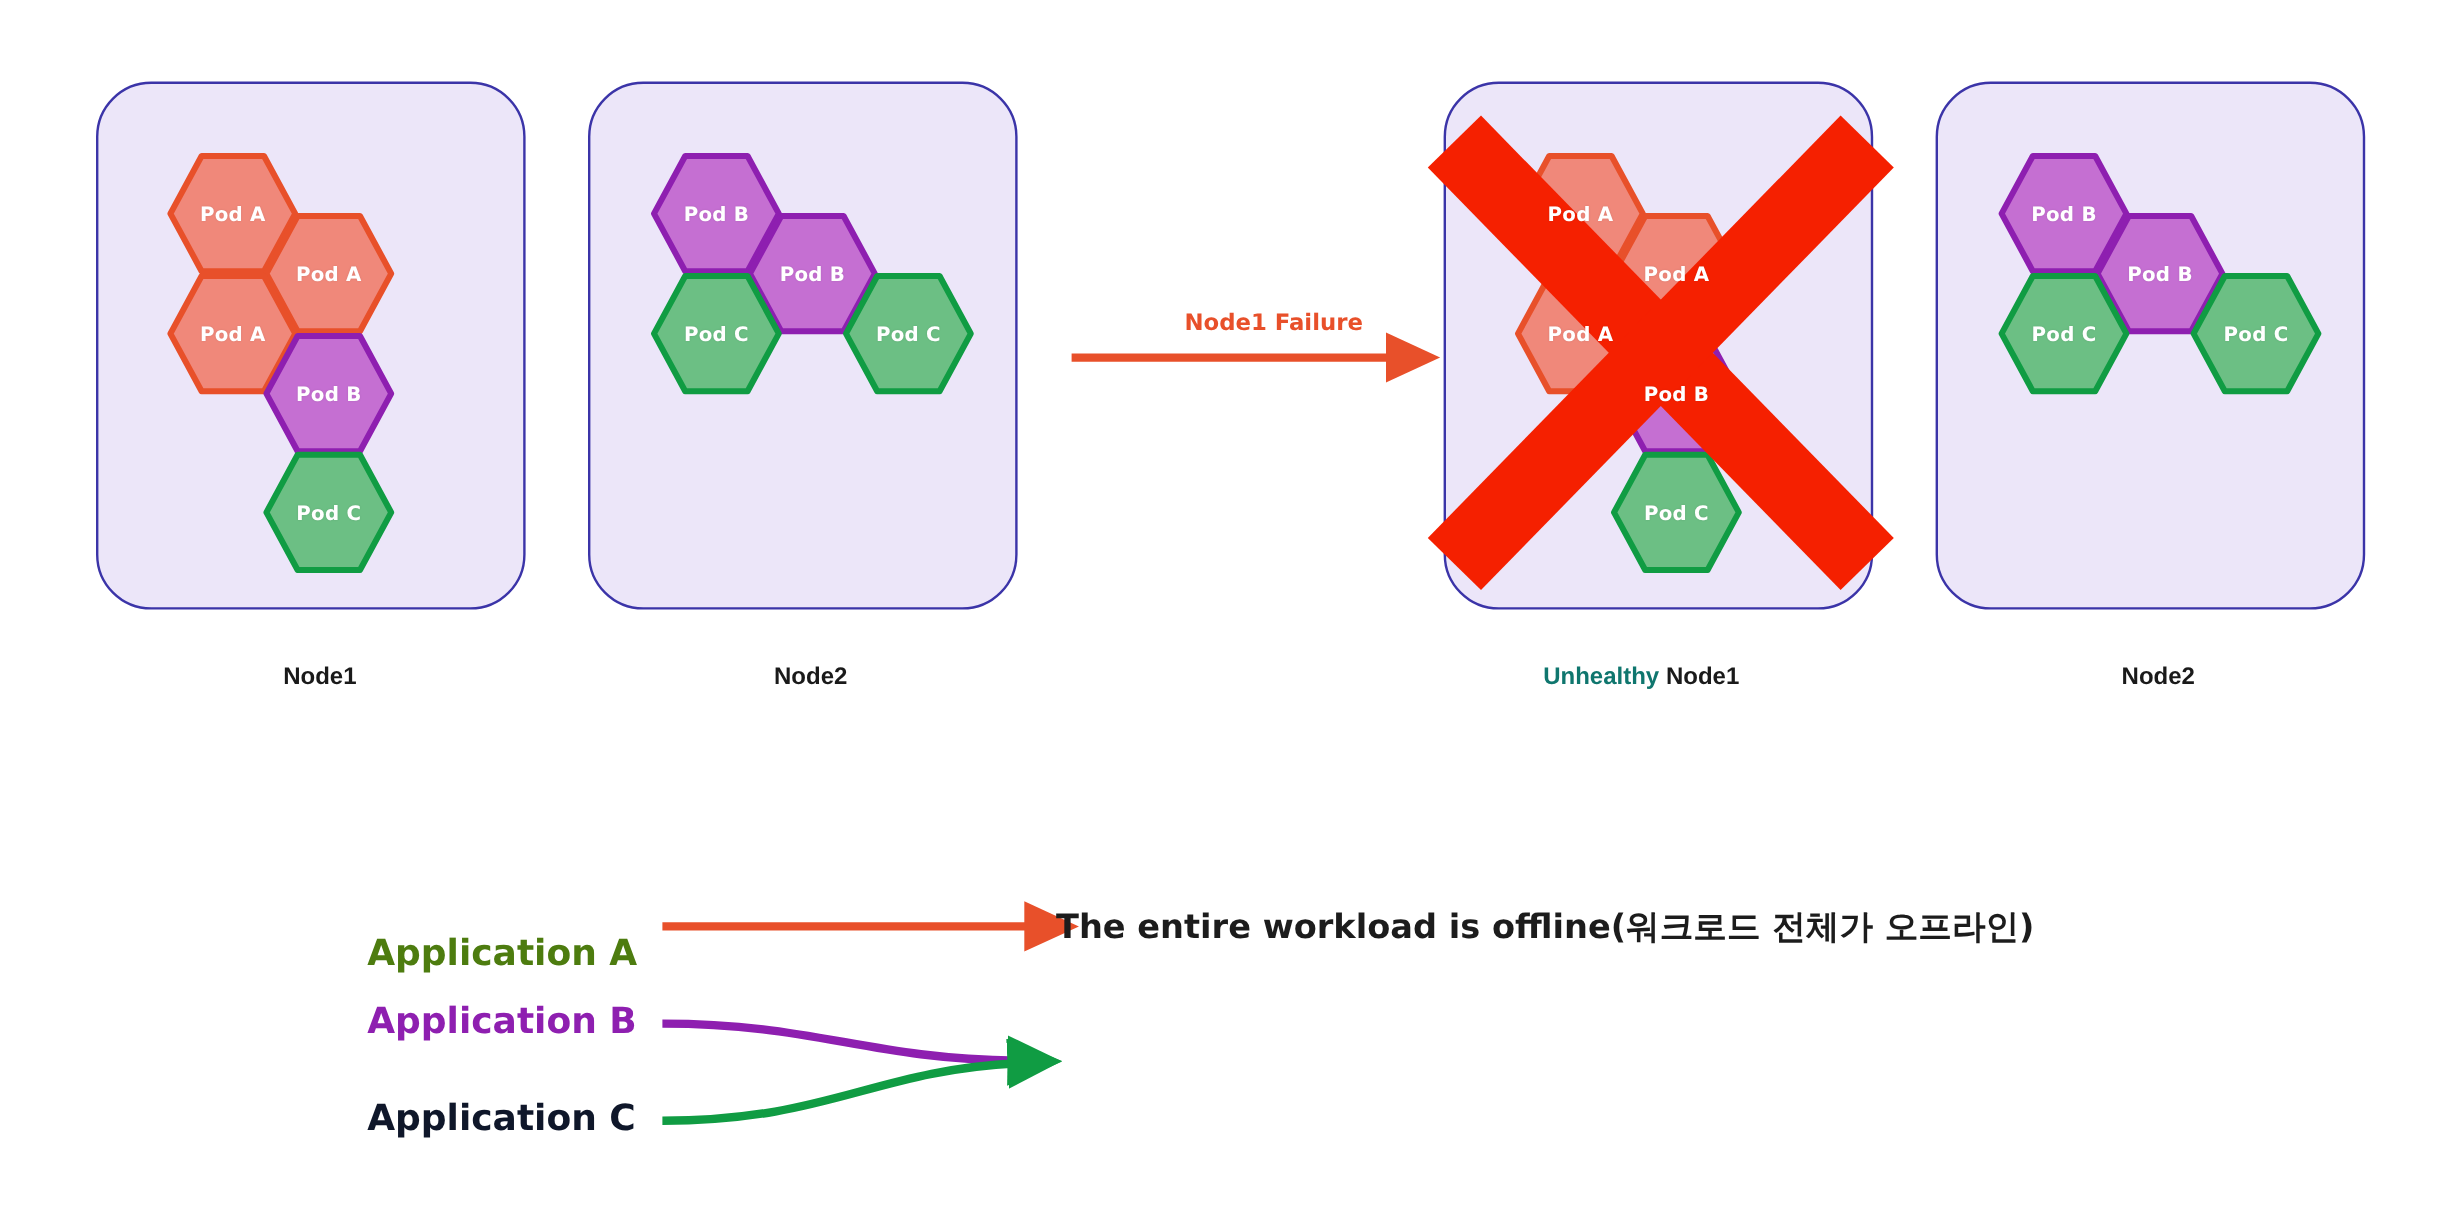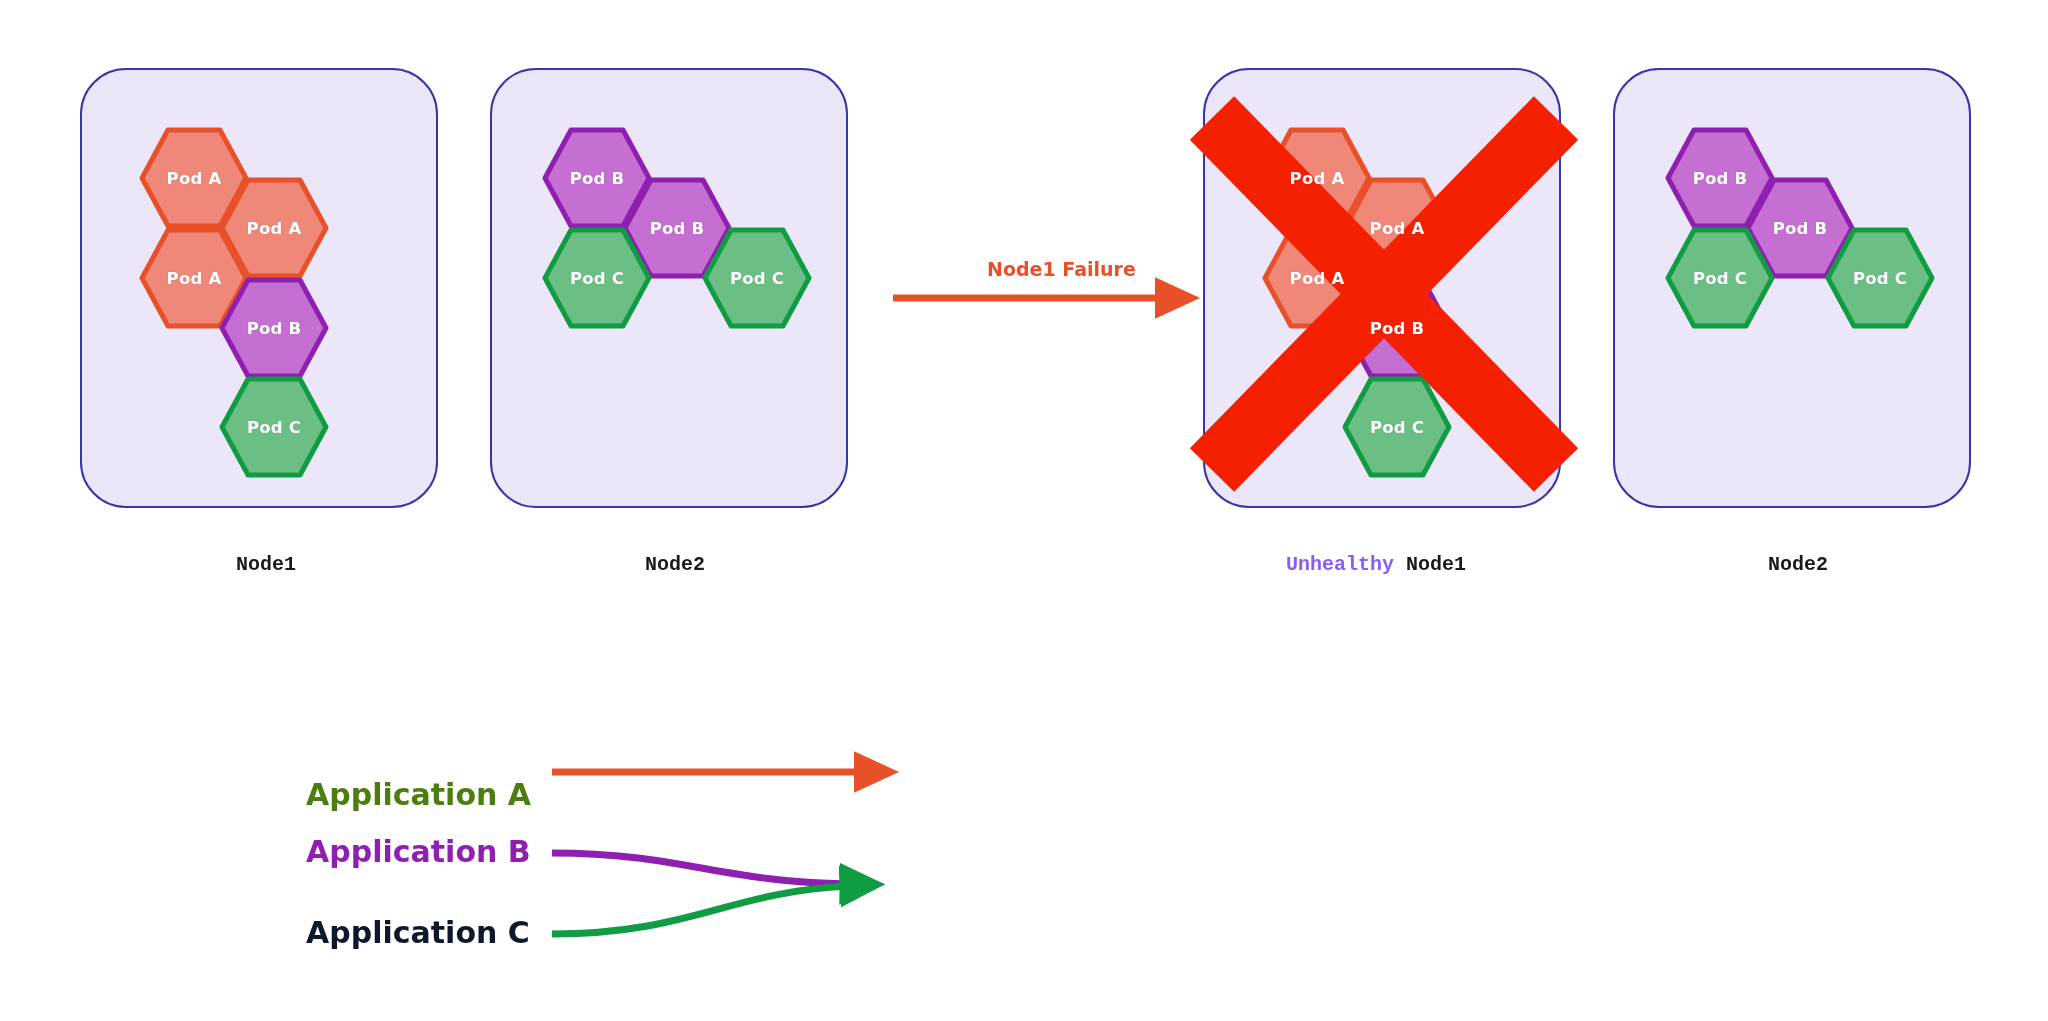--- a/index.html
+++ b/index.html
@@ -59,24 +59,24 @@
     font-family: "DejaVu Sans", "Liberation Sans", sans-serif;
   }
 
   
   .node-caption {
     position: absolute;
     font-size: 20px;
     font-weight: bold;
     color: #1a1a1a;
     white-space: nowrap;
-    font-family: Liberation Mono, monospace;
+    font-family: Liberation Sans, sans-serif;
   }
   .node-caption .unhealthy {
-    color: #8b5cf6;
+    color: #0f766e;
   }
 
   
   .failure-label {
     position: absolute;
     font-size: 19px;
     font-weight: bold;
     color: #e8502a;
     white-space: nowrap;
     font-family: "DejaVu Sans", "Liberation Sans", sans-serif;
@@ -284,15 +284,16 @@
       <path d="M 552 934 C 690 934, 728 892, 848 886" fill="none" stroke="#109c43" stroke-width="7" marker-end="url(#arrow-green)"></path>
     </g>
   </svg>
 
   <div class="legend-app" style="left:306px; top:753px; color:#4d7c0f;margin-top:24px;">Application A</div>
 
   <div class="legend-app" style="left:306px; top:834px; color:#8e1fb0;">Application B</div>
 
   <div class="legend-app" style="left:306px; top:915px; color:#0f172a;">Application C</div>
 
+  <div class="legend-outcome" style="left:880px; top:754px;">The entire workload is offline(워크로드 전체가 오프라인)</div>
 
 
 </div>
 
 </body></html>

